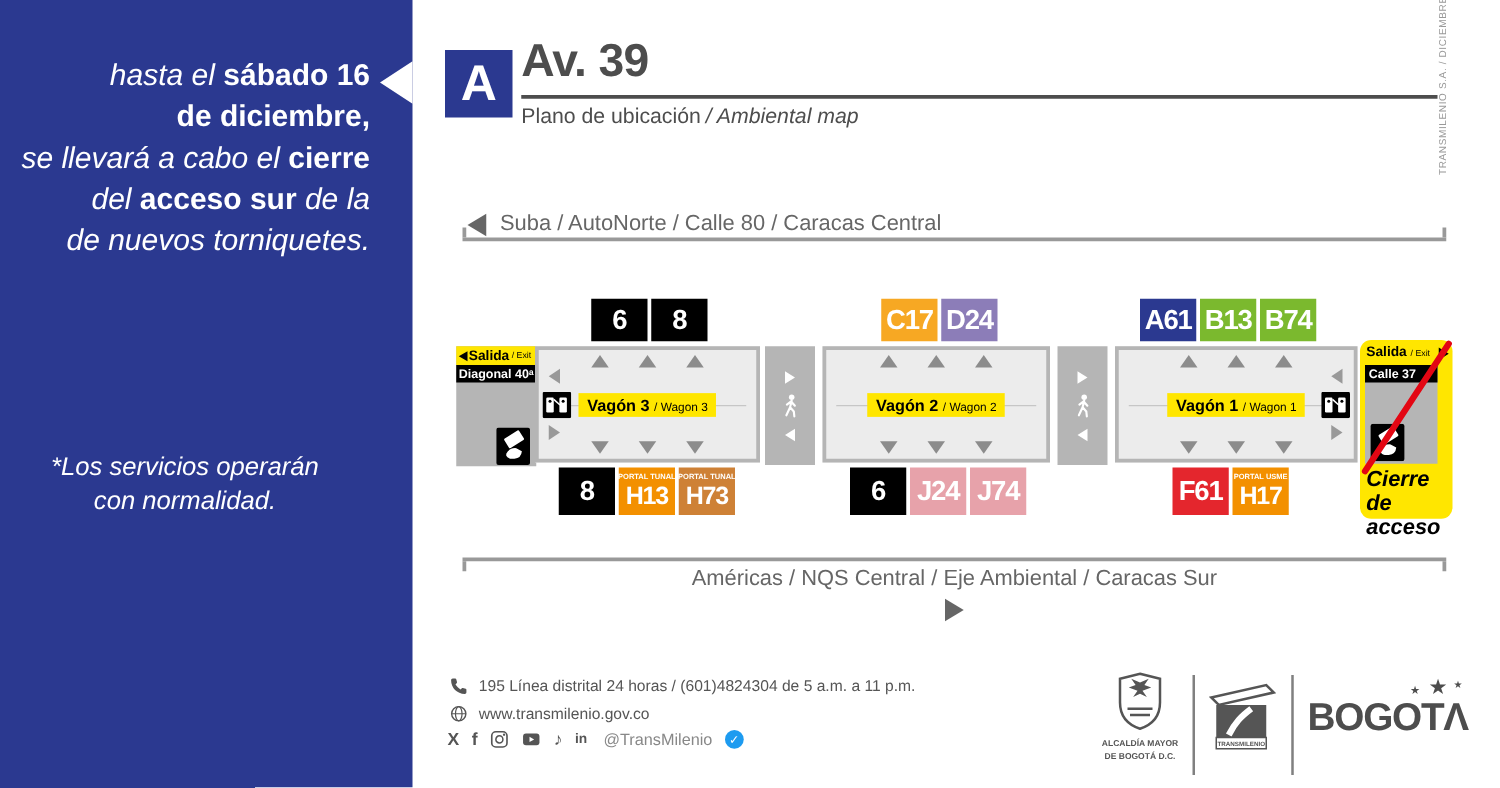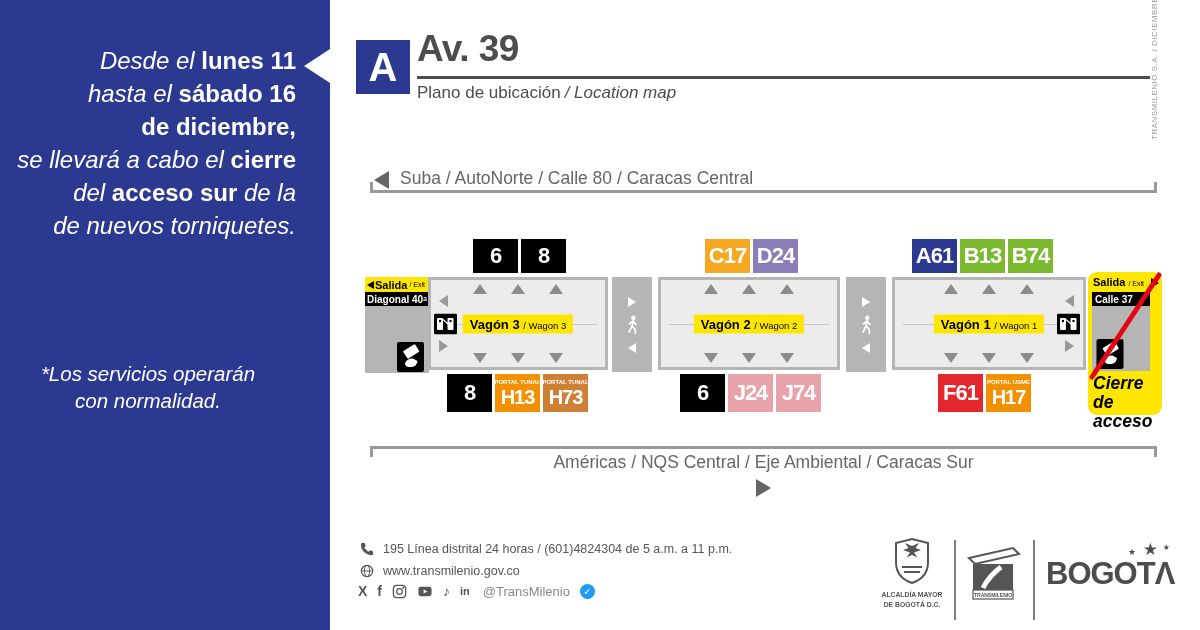--- a/index.html
+++ b/index.html
@@ -130,39 +130,38 @@
   .star.tiny { font-size:8px; right:6px; top:-13px; }
 </style>
 </head>
 <body>
 
 <div class="canvas">
 
   <div class="abs sidebar"></div>
   <div class="abs sidebar-notch"></div>
   <div class="abs sidebar-message">
-      <div class="msg-line"><span class="seg-italic">Desde el </span><span class="seg-bold">lunes 11</span></div>
       <div class="msg-line"><span class="seg-italic">hasta el </span><span class="seg-bold">sábado 16</span></div>
       <div class="msg-line"><span class="seg-bold">de diciembre,</span></div>
       <div class="msg-line"><span class="seg-italic">se llevará a cabo el </span><span class="seg-bold">cierre</span></div>
       <div class="msg-line"><span class="seg-italic">del </span><span class="seg-bold">acceso sur</span><span class="seg-italic"> de la</span></div>
       <div class="msg-line"><span class="seg-italic">de nuevos torniquetes.</span></div>
     </div>
   <div class="abs sidebar-footnote">
       <div class="fn-line">*Los servicios operarán</div>
       <div class="fn-line">con normalidad.</div>
     </div>
 
   <div class="abs station-letter-badge">
     <span>A</span>
   </div>
   <div class="abs station-name">Av. 39</div>
   <div class="abs header-underline"></div>
   <div class="abs header-subtitle">
-    <span>Plano de ubicación</span><span class="en">/ Location map</span>
+    <span>Plano de ubicación</span><span class="en">/ Ambiental map</span>
   </div>
   <div class="abs credit-vertical">TRANSMILENIO S.A. / DICIEMBRE - 2023</div>
 
   <div class="abs dir-top-arrow"></div>
   <div class="abs dir-top-text">Suba / AutoNorte / Calle 80 / Caracas Central</div>
   <div class="abs dir-line top"></div>
 
   <div class="abs exit-left">
     <div class="exit-salida-bar">
       <span class="tri-left-black"></span>

